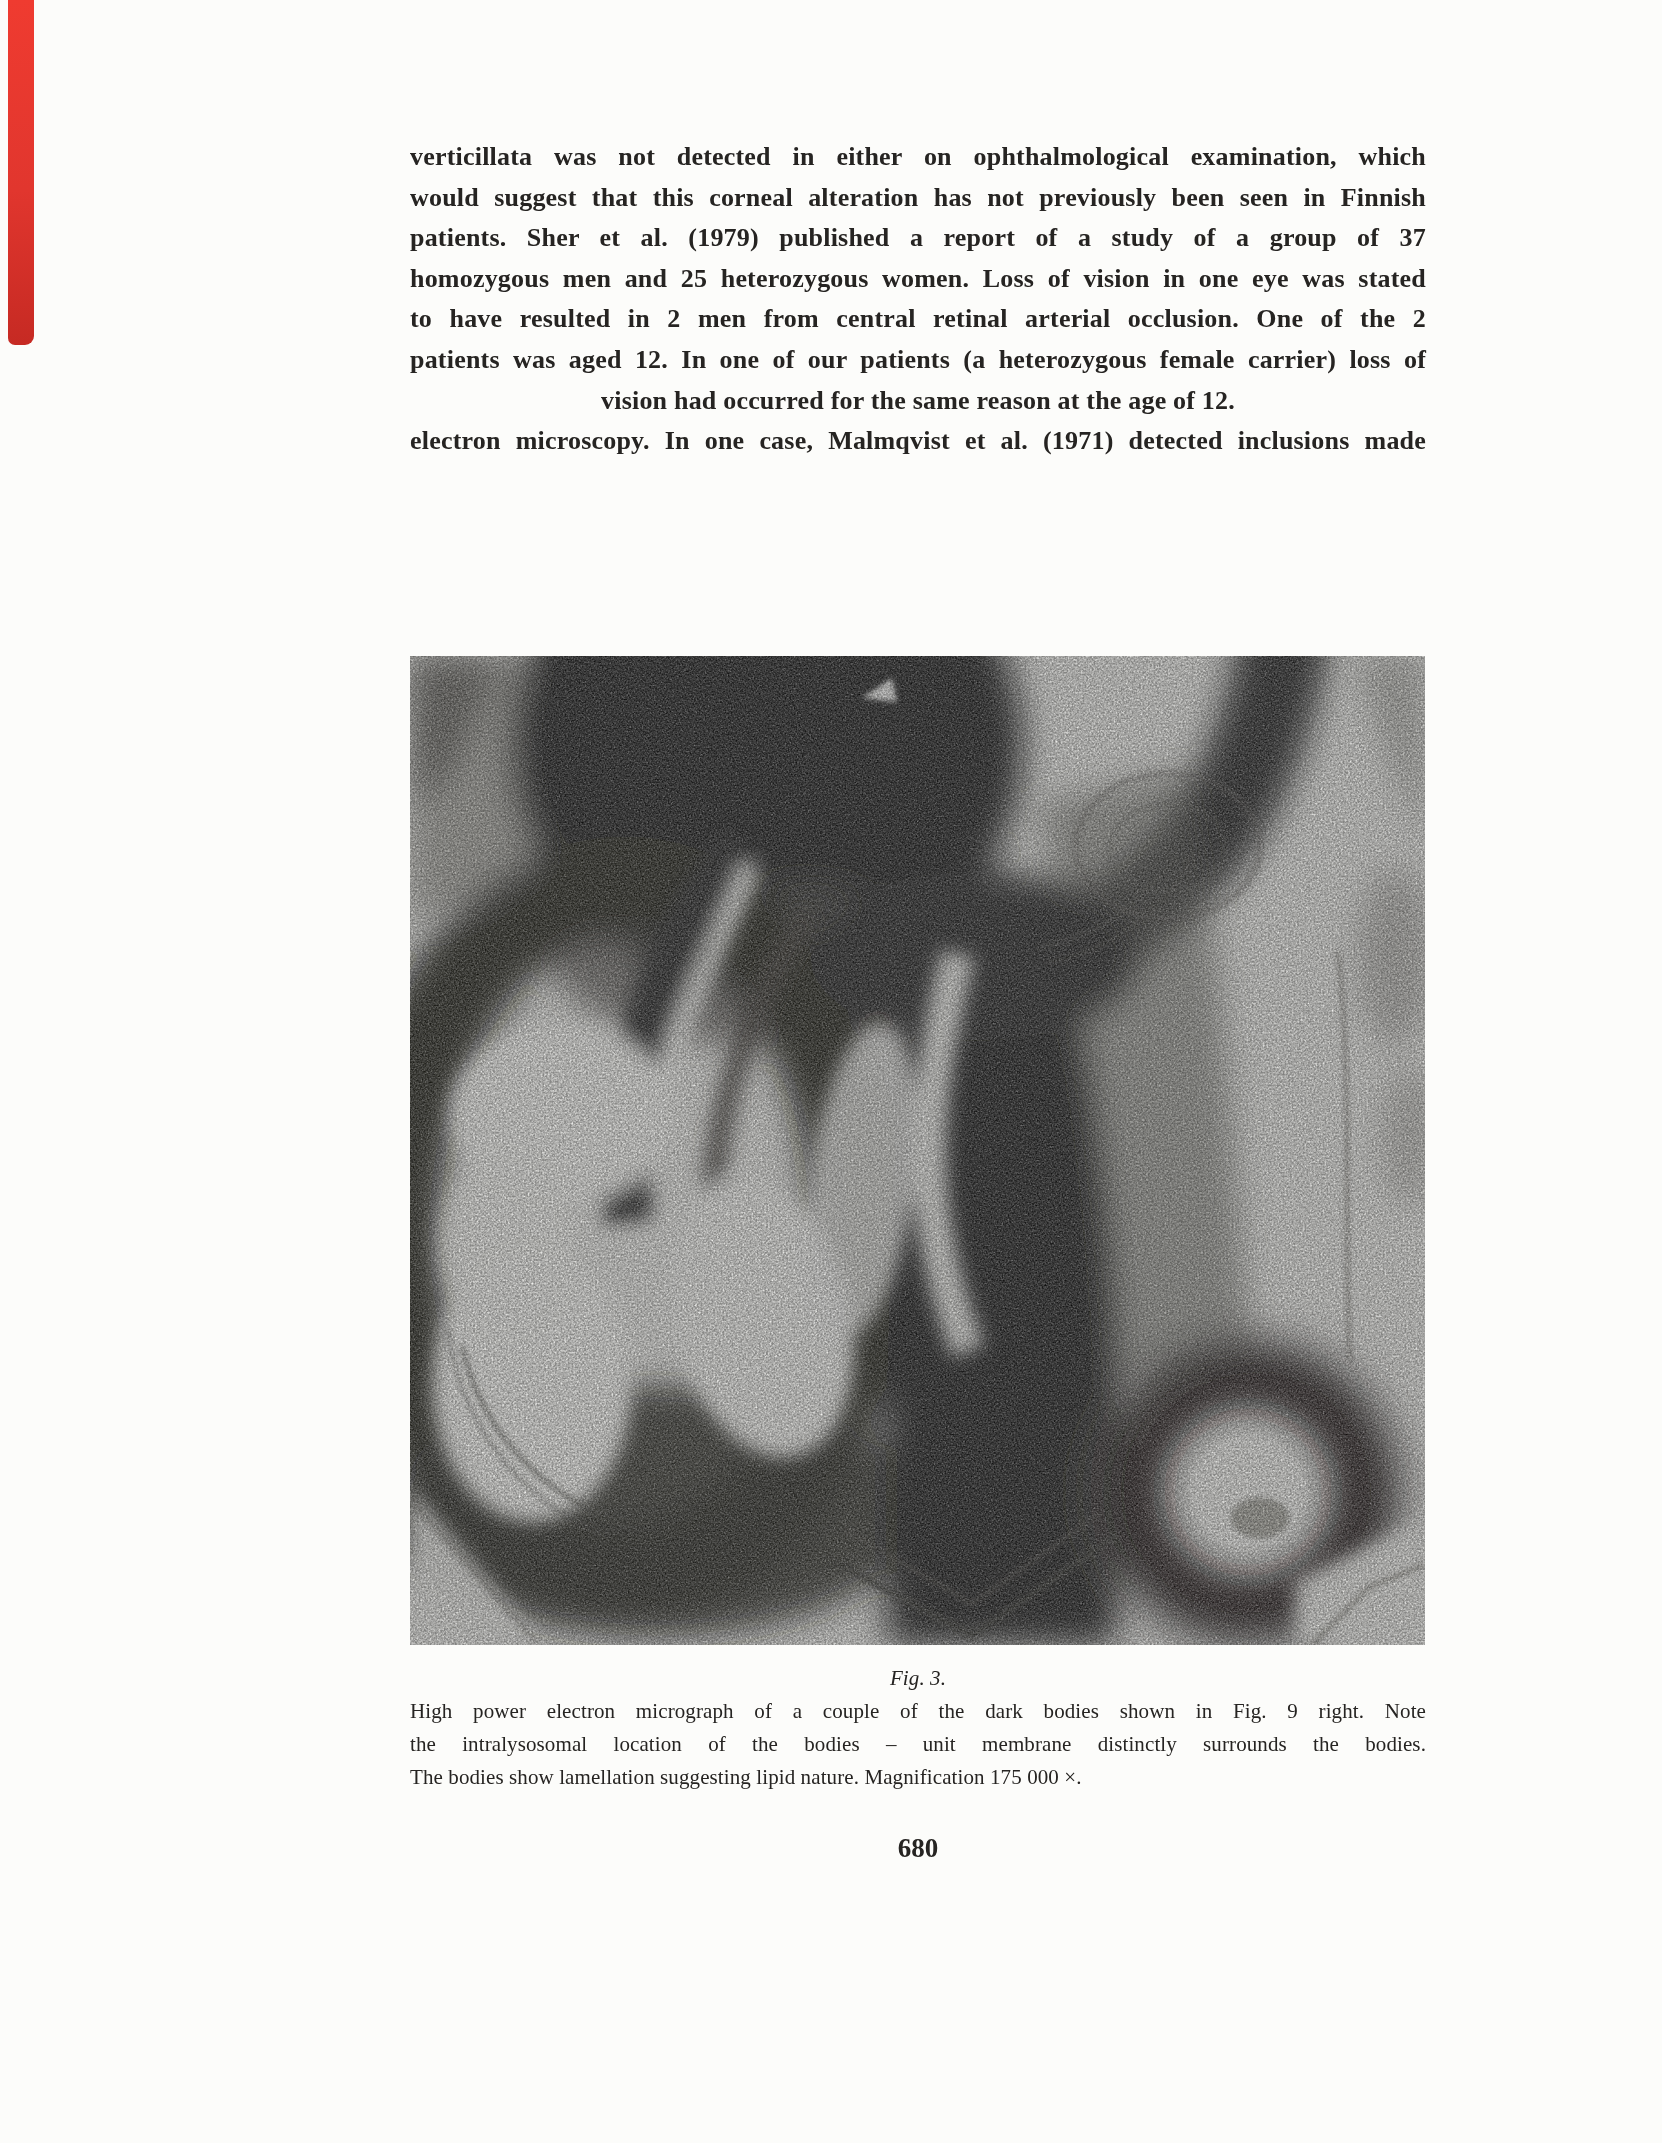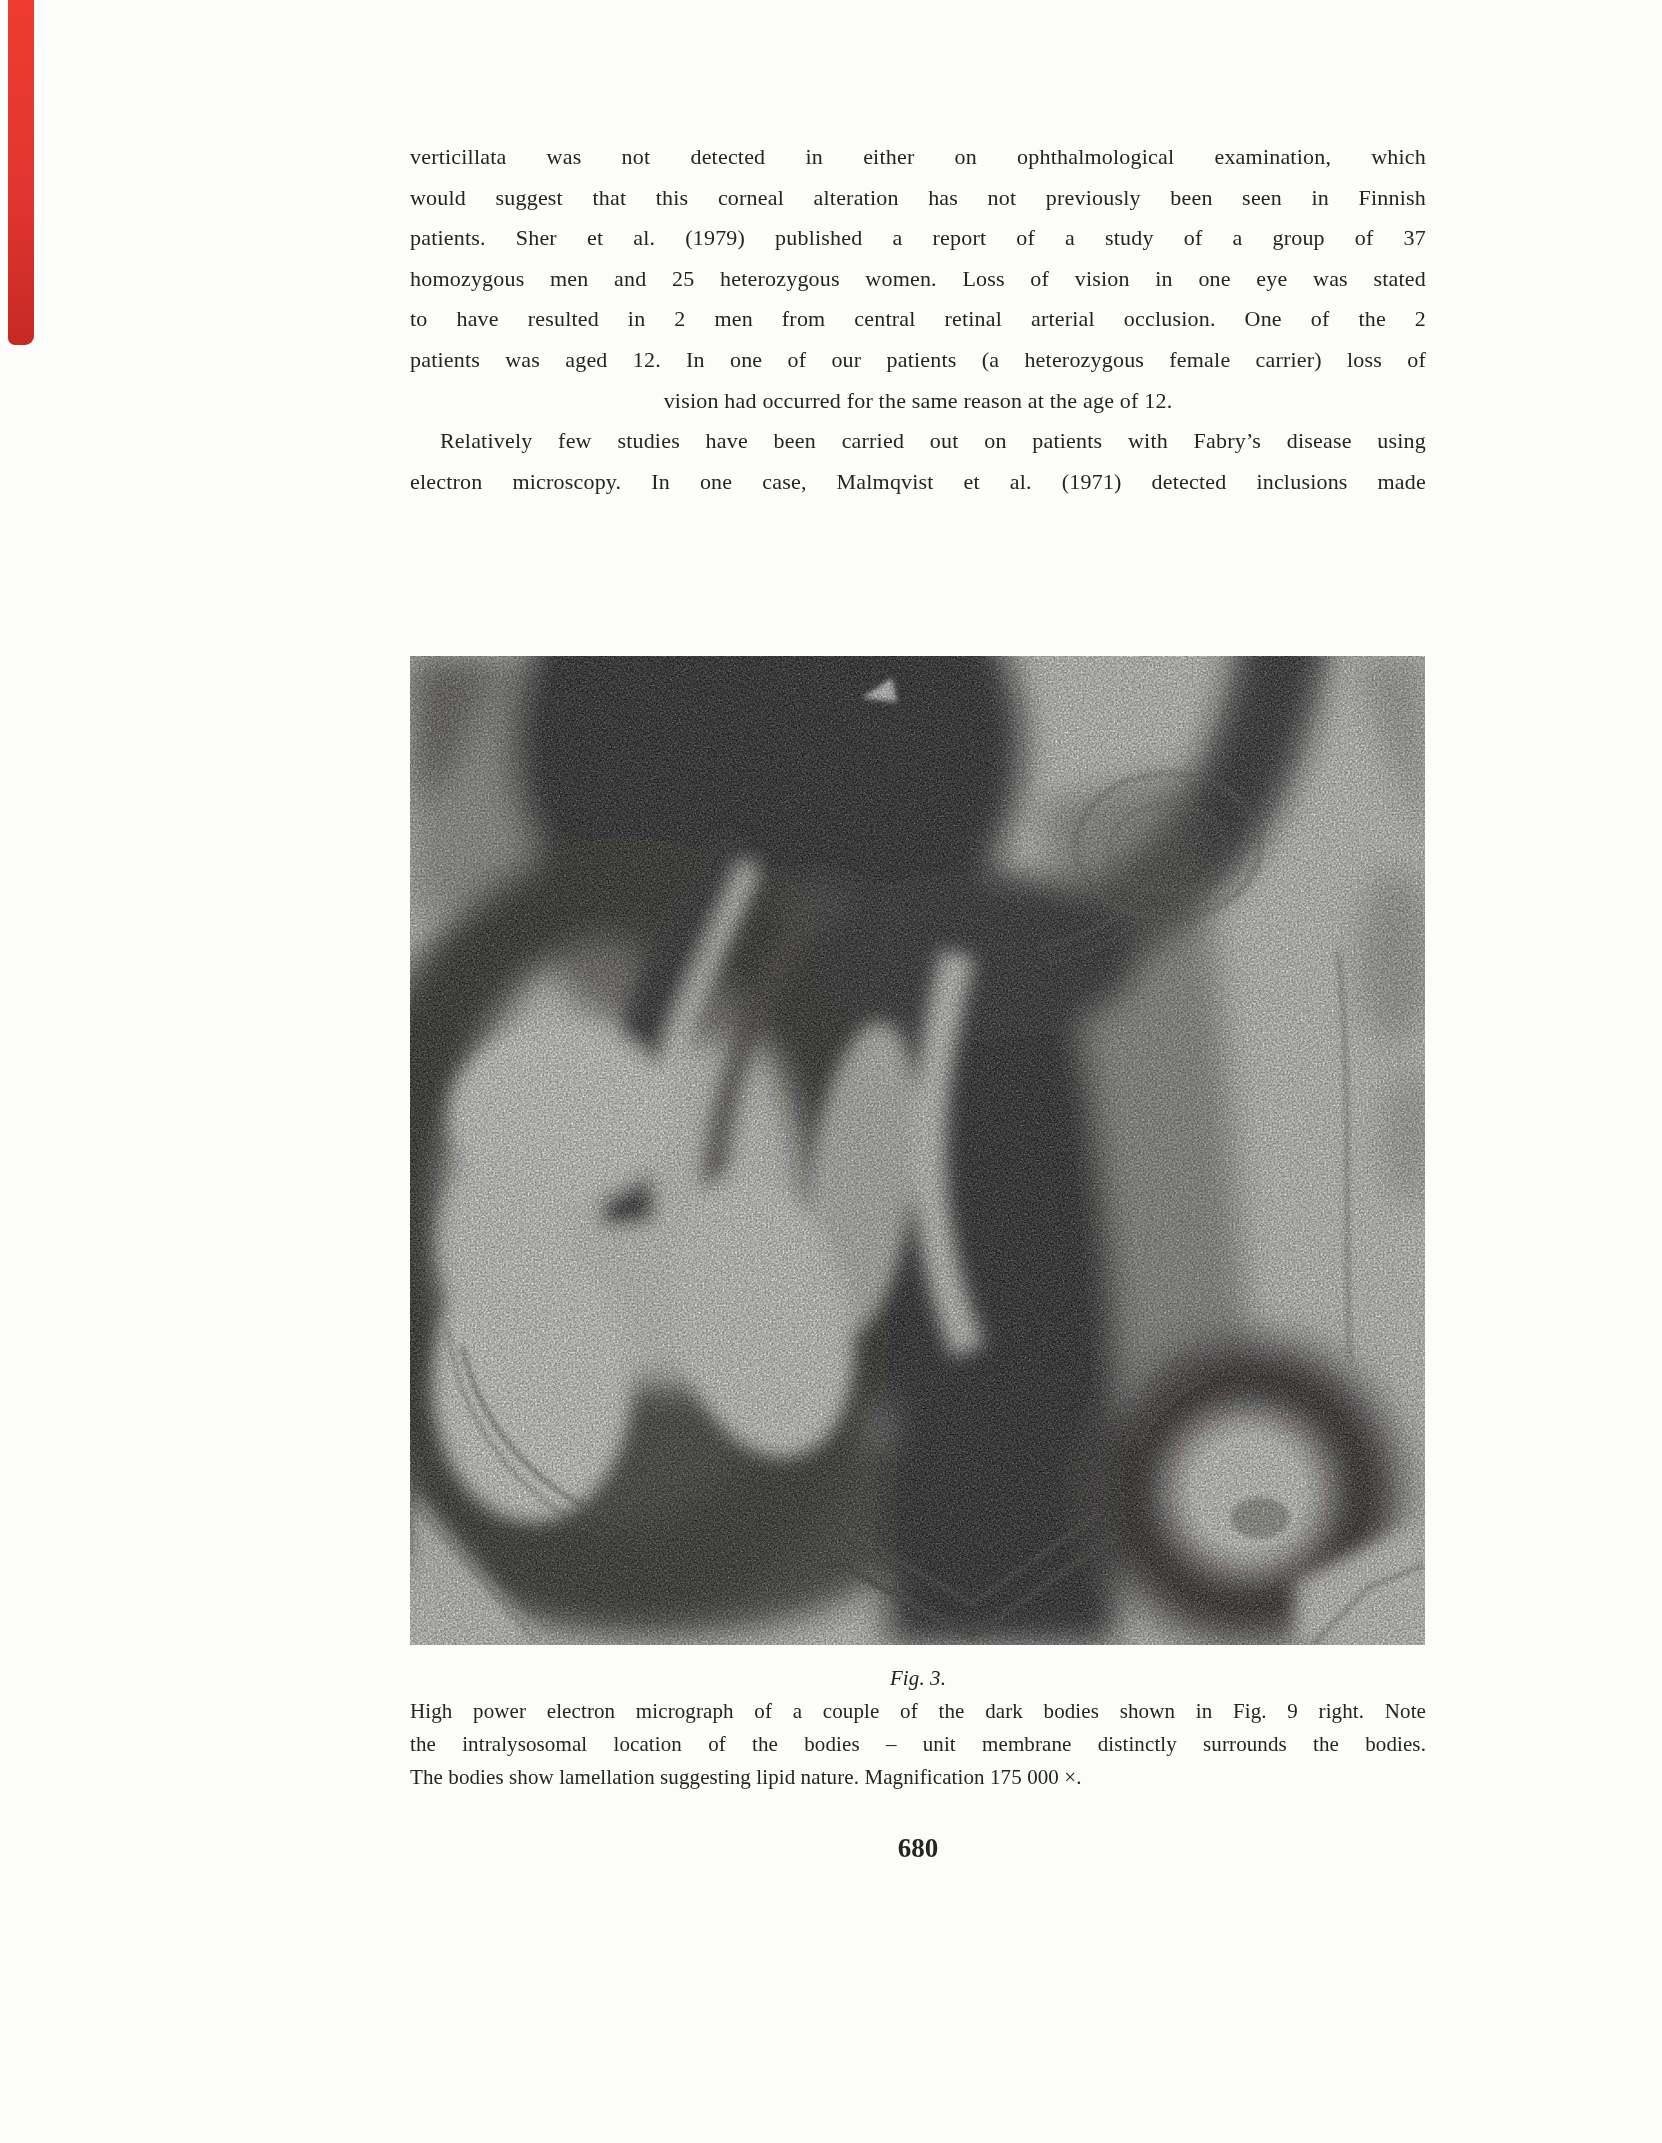--- a/index.html
+++ b/index.html
@@ -12,22 +12,23 @@
     overflow:hidden;
   }
   
   .ribbon{
     position:absolute;left:8px;top:0;width:26px;height:345px;
     border-radius:0 0 9px 7px;
   }
   
   .body-text{
     position:absolute;left:410px;top:137px;width:1016px;
-    font-size:22px;line-height:40.6px;
+    font-size:26px;line-height:40.6px;
     letter-spacing:0.2px;
+    font-weight:bold;
   }
   .tline{width:100%;}
   .jline{text-align:justify;text-align-last:justify;}
   .lline{text-align:center;}
   .indent{padding-left:30px;box-sizing:border-box;}
   
   .figure{
     position:absolute;left:410px;top:656px;width:1015px;height:989px;
   }
   .figure svg{display:block;}
@@ -51,21 +52,20 @@
   <div class="ribbon" style="background:linear-gradient(180deg,#ef3b30 0%,#e1362e 55%,#c62a23 100%);"></div>
 
   <div class="body-text">
     <div class="tline jline">verticillata was not detected in either on ophthalmological examination, which</div>
     <div class="tline jline">would suggest that this corneal alteration has not previously been seen in Finnish</div>
     <div class="tline jline">patients. Sher et al. (1979) published a report of a study of a group of 37</div>
     <div class="tline jline">homozygous men and 25 heterozygous women. Loss of vision in one eye was stated</div>
     <div class="tline jline">to have resulted in 2 men from central retinal arterial occlusion. One of the 2</div>
     <div class="tline jline">patients was aged 12. In one of our patients (a heterozygous female carrier) loss of</div>
     <div class="tline lline">vision had occurred for the same reason at the age of 12.</div>
-    <div class="tline jline indent">Relatively few studies have been carried out on patients with Fabry’s disease using</div>
     <div class="tline jline">electron microscopy. In one case, Malmqvist et al. (1971) detected inclusions made</div>
   </div>
 
   <div class="figure">
     <svg width="1015" height="989" viewBox="0 0 1015 989" xmlns="http://www.w3.org/2000/svg">
       <defs>
         <filter id="b18" x="-40%" y="-40%" width="180%" height="180%">
             <feGaussianBlur stdDeviation="16"></feGaussianBlur>
           </filter>
         <filter id="b10" x="-40%" y="-40%" width="180%" height="180%">

